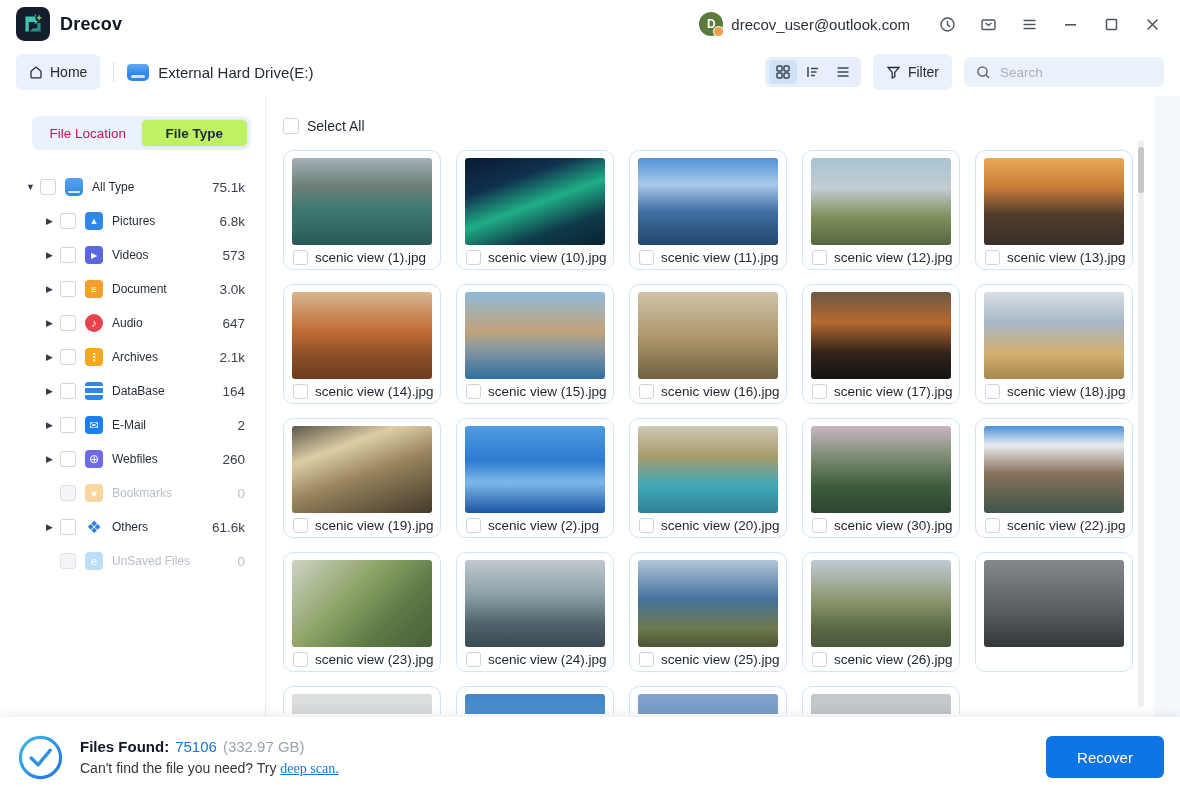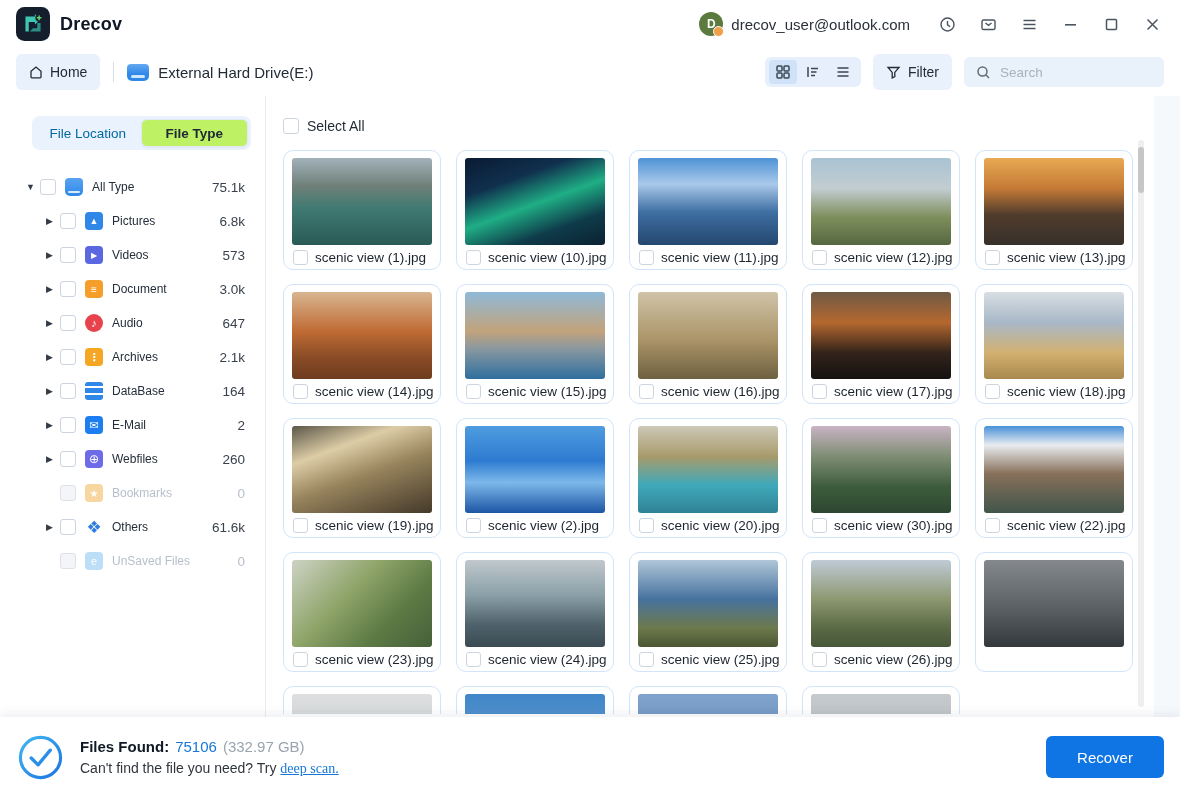--- a/index.html
+++ b/index.html
@@ -38,21 +38,21 @@
   .search-box { display:flex; align-items:center; gap:9px; background:#e9f1fa; border-radius:6px; height:30px; width:200px; padding:0 12px; }
   .search-box svg { width:15px; height:15px; color:#5f6b78; flex:none; }
   .search-box input { border:none; outline:none; background:transparent; font-size:13.5px; color:#333; width:100%;
                       font-family:"Liberation Sans",sans-serif; }
   .search-box input::placeholder { color:#a8b1bc; }
 
   
   .main { flex:1; display:flex; min-height:0; }
   .sidebar { width:266px; flex:none; border-right:1px solid #ececec; padding:20px 12px 0 16px; }
   .side-tabs { display:flex; background:#e9f2fd; border-radius:8px; height:34px; padding:3px; margin-left:16px; margin-right:2px; }
-  .side-tab { flex:1; display:flex; align-items:center; justify-content:center; font-size:13.5px; color:#0369a1;
+  .side-tab { flex:1; display:flex; align-items:center; justify-content:center; font-size:13.5px; color:#be185d;
               border-radius:6px; cursor:pointer; }
   .side-tab.active { background:#bef264; color:#202a36; font-weight:bold; border:1px solid #e2e9f2; box-shadow:0 1px 2px rgba(30,60,100,.05); }
   .tree { margin-top:20px; }
   .tree-item { display:flex; align-items:center; height:34px; padding:0 8px 0 10px; cursor:pointer; }
   .tree-item.child { padding-left:30px; }
   .tw { width:14px; flex:none; font-size:9px; color:#333c46; }
   .cb { width:16px; height:16px; border:1px solid #ccd4df; border-radius:3px; background:#fff; flex:none; margin-right:9px; cursor:pointer; }
   .tree-item.disabled .cb { background:#f3f5f8; border-color:#dde2e9; }
   .tree-icon { width:18px; height:18px; border-radius:4px; display:flex; align-items:center; justify-content:center;
                font-size:10px; color:#fff; flex:none; margin-right:9px; }

